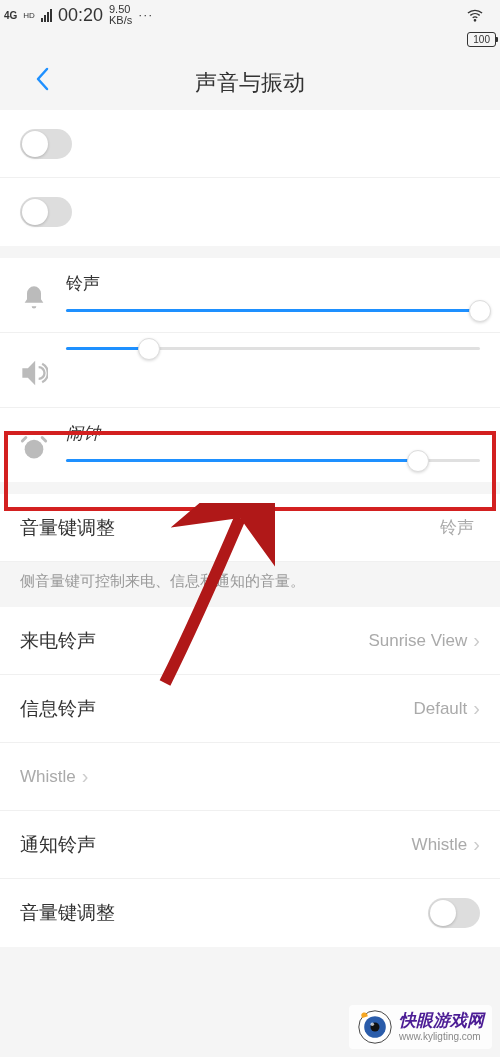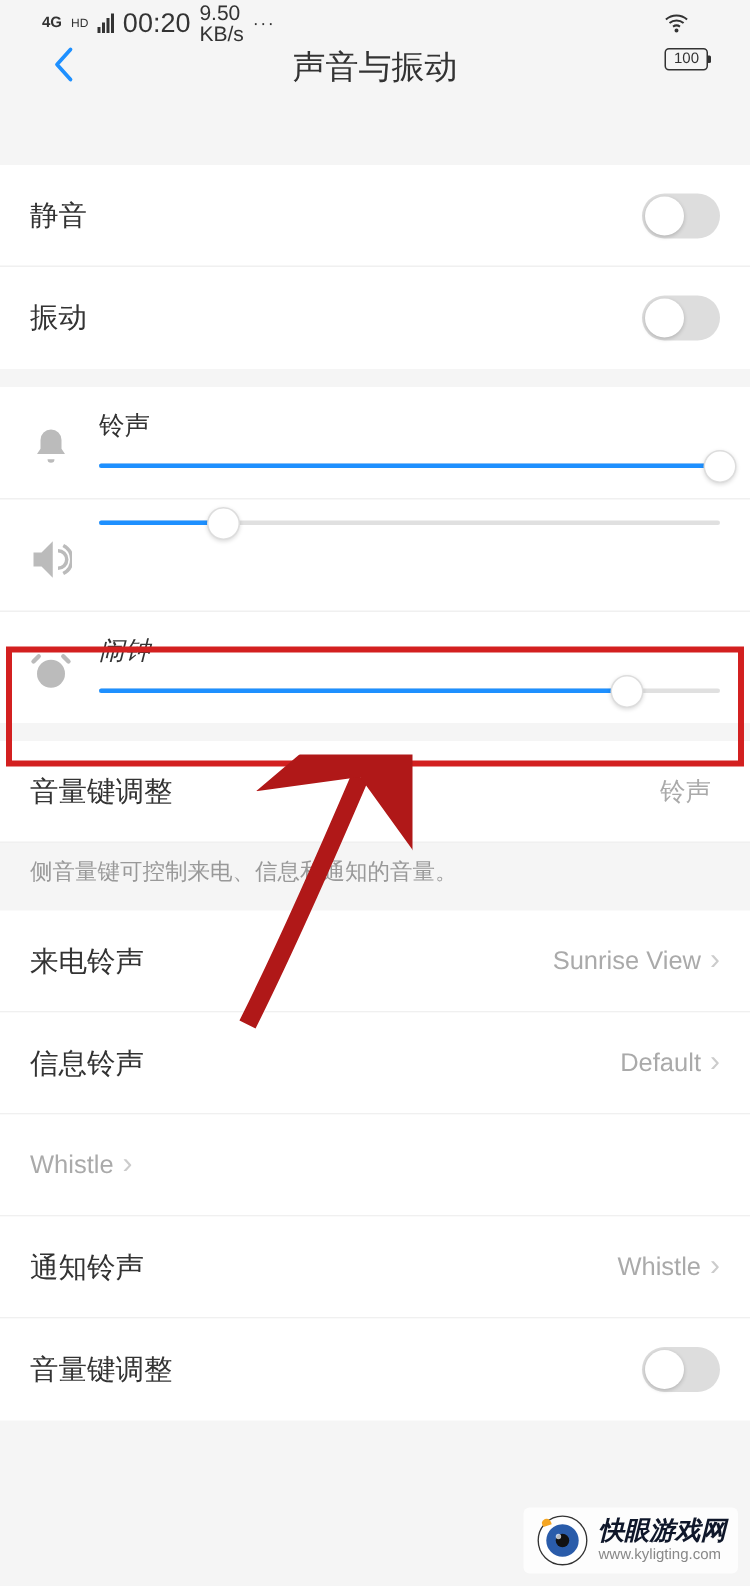--- a/index.html
+++ b/index.html
@@ -13,21 +13,21 @@
       height: 1057px;
       background: #f5f5f5;
       position: relative;
       overflow: hidden;
     }
     .status-bar {
       height: 30px;
       display: flex;
       align-items: center;
       justify-content: space-between;
-      padding: 0 28px;
+      padding: 0 4px;
       background: #f5f5f5;
       font-size: 12px;
       color: #333;
     }
     .status-left {
       display: flex;
       align-items: center;
       gap: 6px;
     }
     .status-right {
@@ -43,21 +43,21 @@
     }
     .signal-bar {
       width: 2px;
       background: #333;
     }
     .time {
       font-size: 18px;
       font-weight: 500;
     }
     .kbs {
-      font-size: 14px;
+      font-size: 11px;
       line-height: 1;
     }
     .dots {
       letter-spacing: 1px;
     }
     .battery-box {
       border: 1px solid #333;
       border-radius: 3px;
       padding: 1px 5px;
       font-size: 10px;
@@ -70,21 +70,21 @@
       top: 30%;
       width: 2px;
       height: 40%;
       background: #333;
       border-radius: 0 1px 1px 0;
     }
     .header {
       background: #f5f5f5;
       height: 68px;
       display: flex;
-      align-items: flex-start;
+      align-items: flex-end;
       padding: 0 35px;
     }
     .back-btn {
       color: #1e90ff;
       font-size: 28px;
       width: 30px;
     }
     .title {
       flex: 1;
       text-align: center;
@@ -230,21 +230,21 @@
     }
     .watermark-text {
       display: flex;
       flex-direction: column;
       line-height: 1.2;
     }
     .watermark-title {
       font-size: 17px;
       font-weight: bold;
       font-style: italic;
-      color: #0f172a;
+      color: #4c1d95;
     }
     .watermark-url {
       font-size: 10px;
       color: #888;
     }
   </style>
 </head>
 <body>
 
 <div class="status-bar">
@@ -287,27 +287,25 @@
         <path d="M12 2L3 12l9 10"></path>
       </svg>
   </div>
   <div class="title">声音与振动</div>
 </div>
 
 <div class="section-gap"></div>
 
 <div>
   <div class="row">
-    <div class="row-label">静音</div>
     <div class="toggle">
         <div class="toggle-knob"></div>
       </div>
   </div>
   <div class="row">
-    <div class="row-label">振动</div>
     <div class="toggle">
         <div class="toggle-knob"></div>
       </div>
   </div>
 </div>
 
 <div class="section-gap"></div>
 
 <div class="sliders-section">
   <div class="slider-row">

